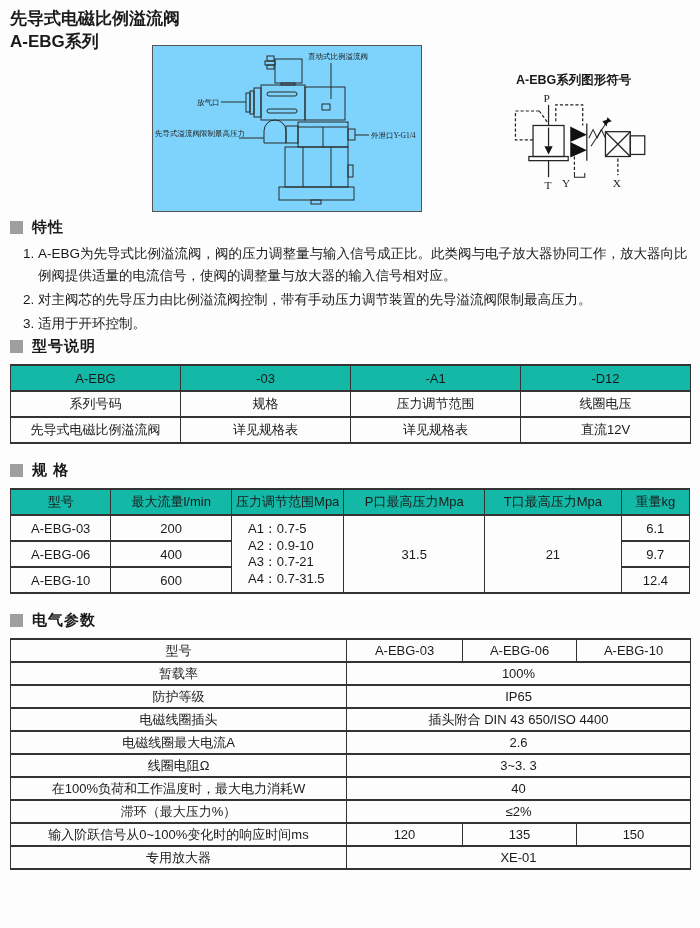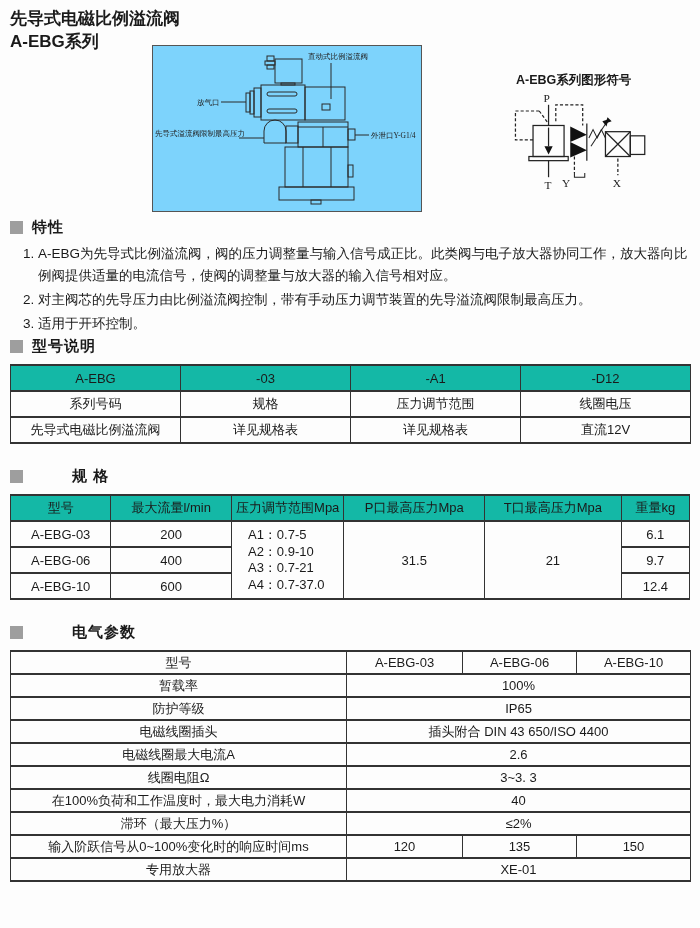--- a/index.html
+++ b/index.html
@@ -36,21 +36,21 @@
     border-top:2px solid #333;border-bottom:2px solid #333;
     text-align:center;vertical-align:middle;padding:1px 3px;
     overflow:hidden;white-space:nowrap;
   }
   .gray td{background:#14b8a6;}
   .t-model td{height:22px;}
   .t-spec td{height:22px;}
   .t-elec td{height:19px;}
   .range-cell{text-align:left !important;padding-left:16px !important;}
   .range-cell div{line-height:16.5px;}
-  .mt12{margin-top:0;} .mt20{margin-top:23px;gap:40px;} .mt4{margin-top:4px;}
+  .mt12{margin-top:0;} .mt20{margin-top:17px;} .mt4{margin-top:4px;}
 </style>
 </head>
 <body>
 
 <div class="top-area">
   <div class="title-block">
     <div class="t1">先导式电磁比例溢流阀</div>
     <div class="t2">A-EBG系列</div>
   </div>
 
@@ -212,21 +212,21 @@
     <td>T口最高压力Mpa</td>
     <td>重量kg</td>
   </tr>
   <tr>
     <td>A-EBG-03</td>
     <td>200</td>
     <td class="range-cell" rowspan="3">
       <div>A1：0.7-5</div>
       <div>A2：0.9-10</div>
       <div>A3：0.7-21</div>
-      <div>A4：0.7-37.0</div>
+      <div>A4：0.7-31.5</div>
     </td>
     <td rowspan="3">31.5</td>
     <td rowspan="3">21</td>
     <td>6.1</td>
   </tr>
   <tr>
     <td>A-EBG-06</td>
     <td>400</td>
     <td>9.7</td>
   </tr>

